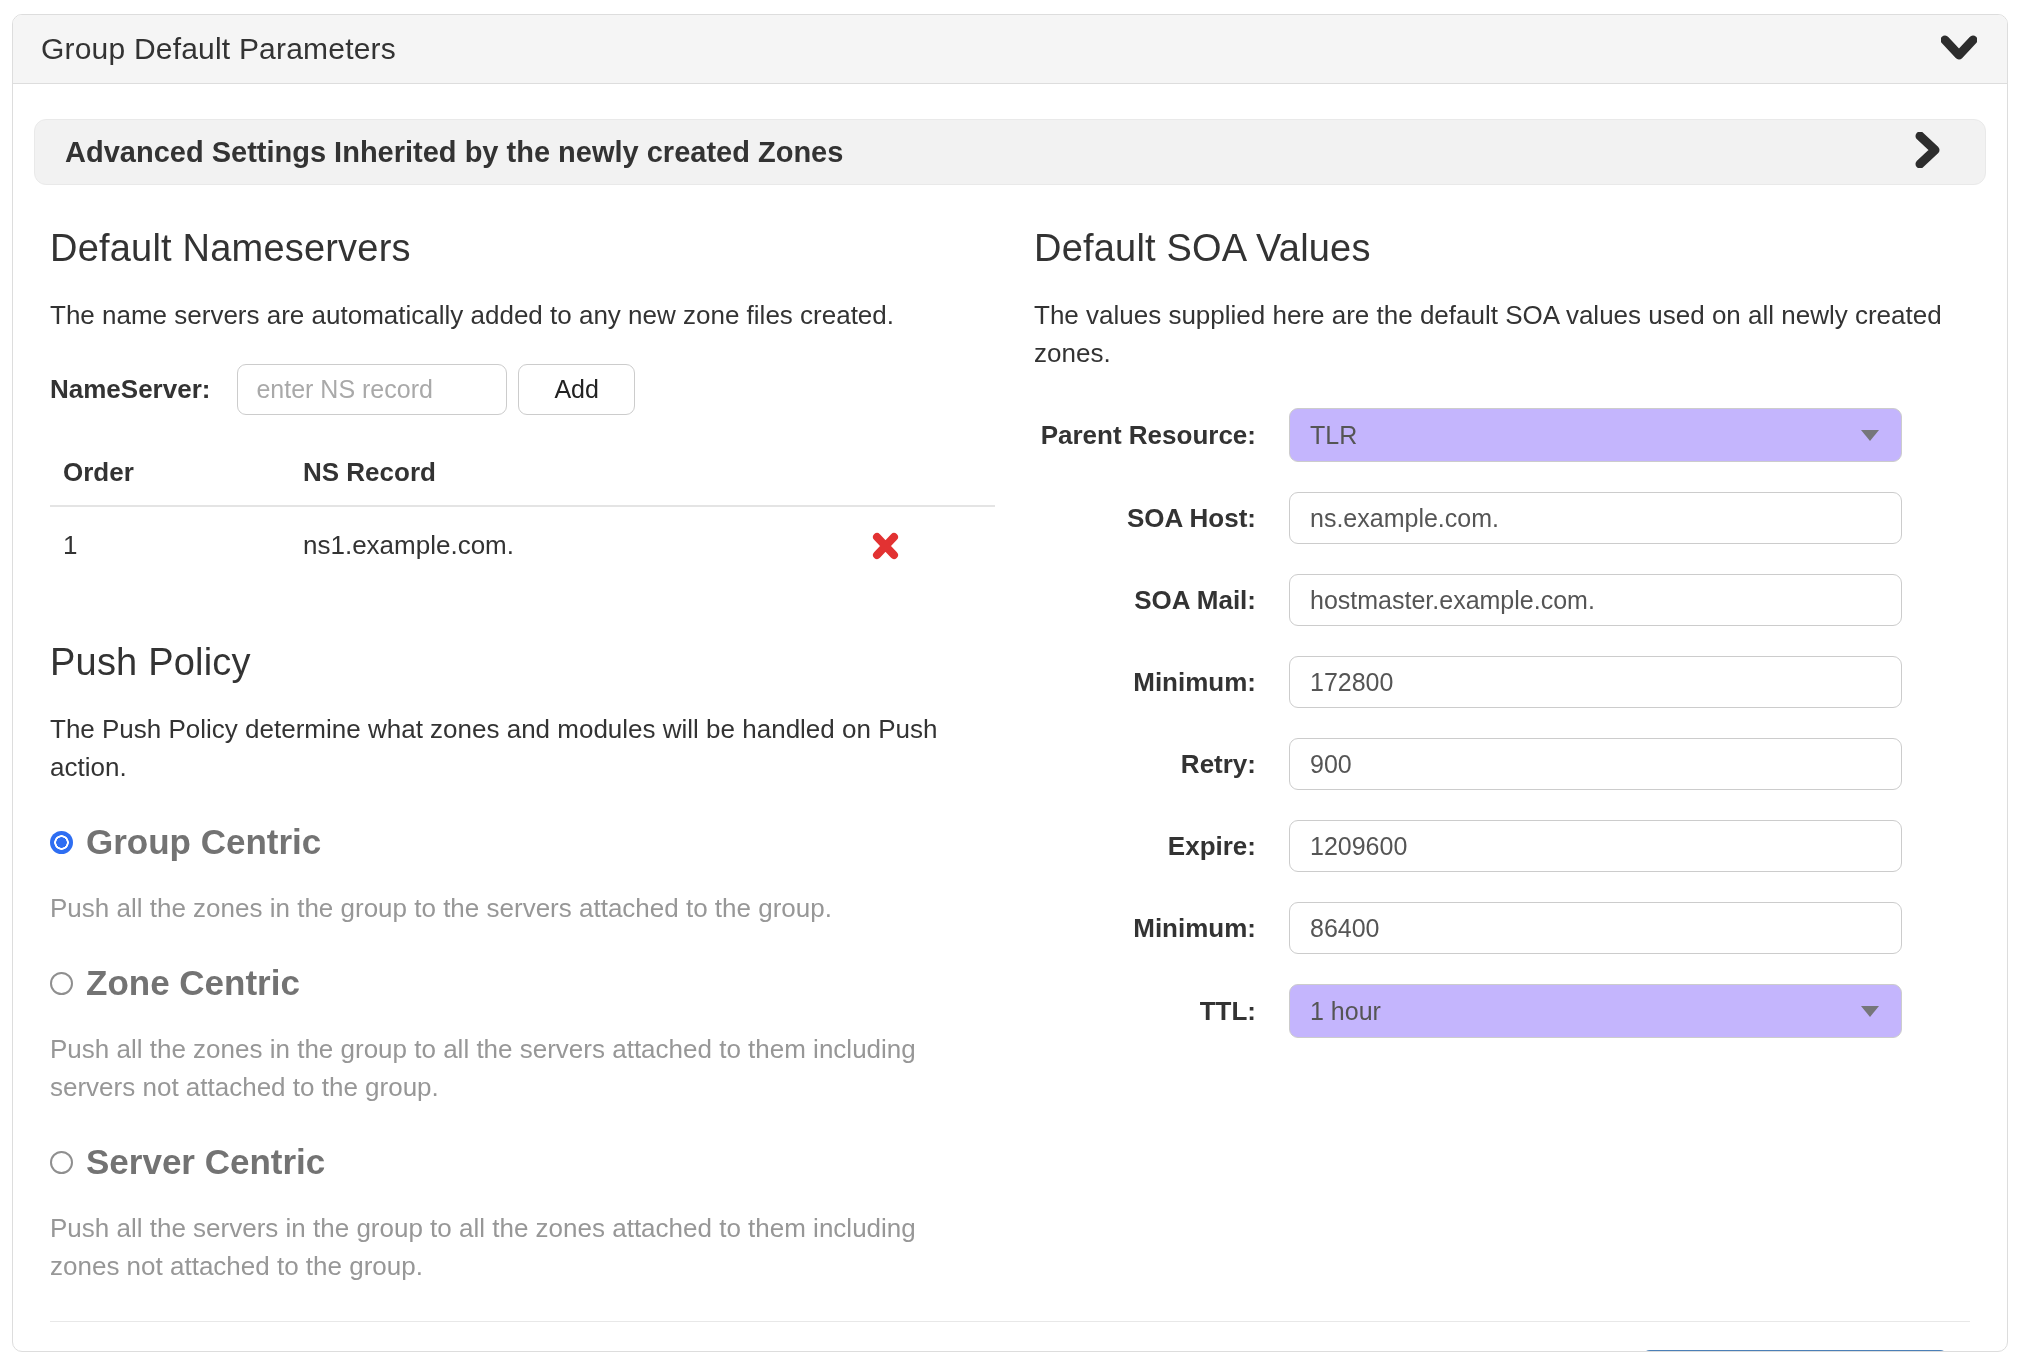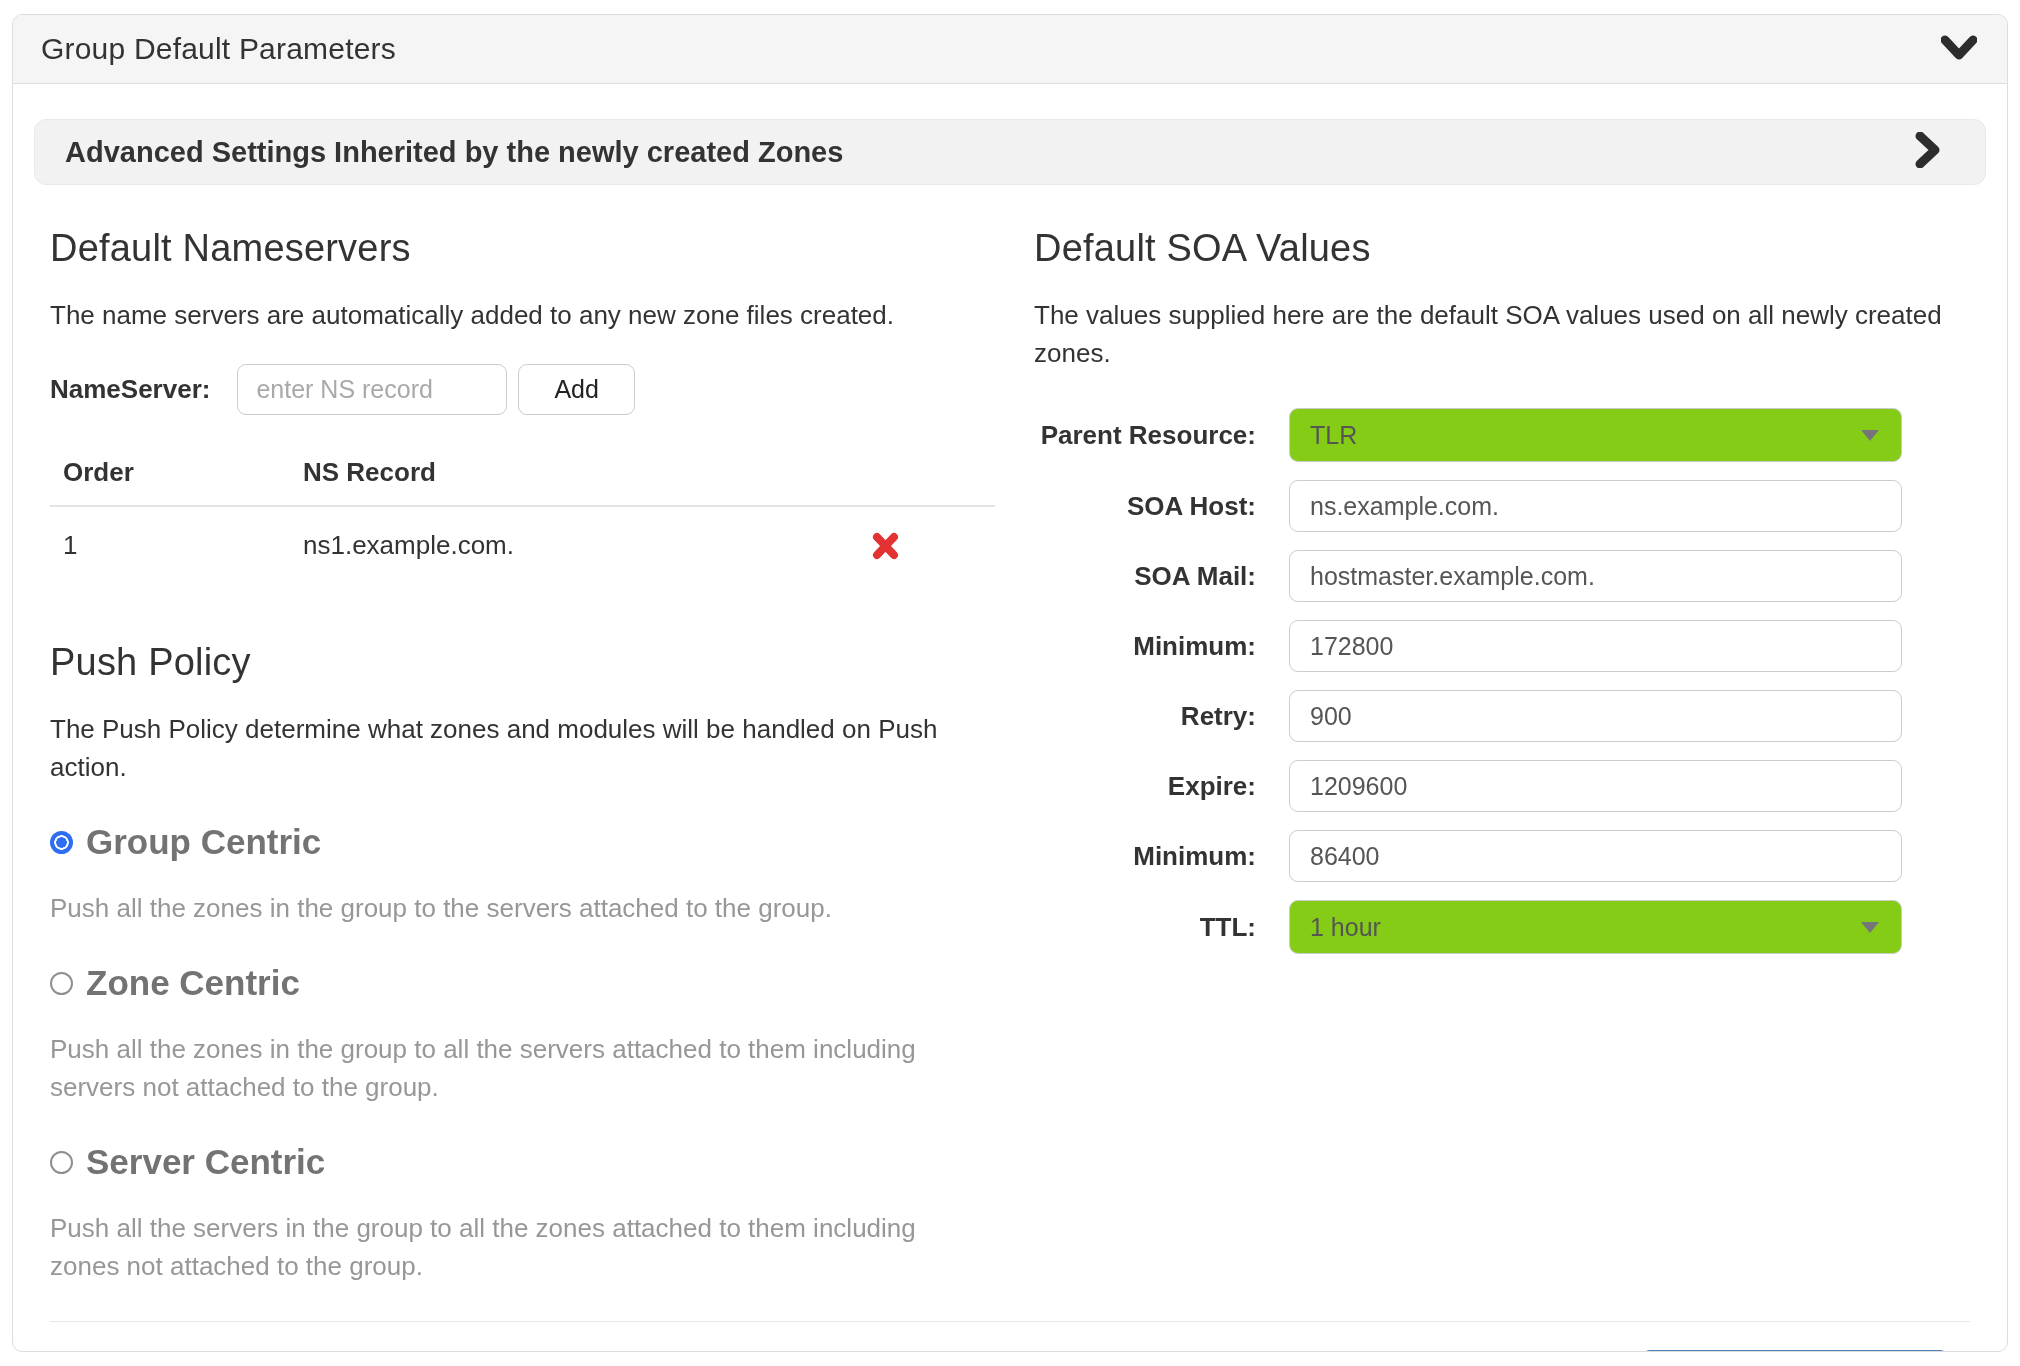--- a/index.html
+++ b/index.html
@@ -68,32 +68,32 @@
   }
   .radio.checked {
     border: none;
     background: radial-gradient(circle at center, #2e6ef2 0 5px, #ffffff 5.5px 7px, #2e6ef2 7.5px 11.5px);
   }
   .radio-label { font-size: 35px; font-weight: 700; margin-left: 13px; color: #737373; }
   .radio-desc { font-size: 26px; line-height: 38px; color: #979797; margin-top: 27px; }
 
   
   .soa-desc { margin-bottom: 36px; }
-  .soa-row { display: flex; align-items: center; margin-bottom: 18px; }
+  .soa-row { display: flex; align-items: center; margin-bottom: 30px; }
   .soa-label { width: 222px; text-align: right; font-size: 26px; font-weight: 700; color: #333; line-height: 35px; }
   .soa-control { margin-left: 33px; width: 613px; position: relative; }
   .soa-input {
     width: 100%; height: 52px; border: 1px solid #ccc; border-radius: 9px;
     font-size: 25px; color: #555; padding: 0 20px; outline: none;
     font-family: "Liberation Sans", sans-serif; background: #fff;
   }
   .soa-select {
     width: 100%; height: 54px; border: 1px solid #ccc; border-radius: 9px;
     display: flex; align-items: center; padding: 0 20px; font-size: 25px; color: #555;
-    background: #84cc16; cursor: pointer; position: relative;
+    background: #c4b5fd; cursor: pointer; position: relative;
   }
   .caret {
     position: absolute; right: 22px; top: 50%; margin-top: -5px;
     width: 0; height: 0; border-left: 9px solid transparent;
     border-right: 9px solid transparent; border-top: 11px solid #76767a;
   }
 
   .footer-divider { border: none; border-top: 1px solid #e8e8e8; margin: 36px 16px 0 16px; }
   .footer { display: flex; justify-content: flex-end; padding: 28px 38px 0 16px; }
   .save-btn {

